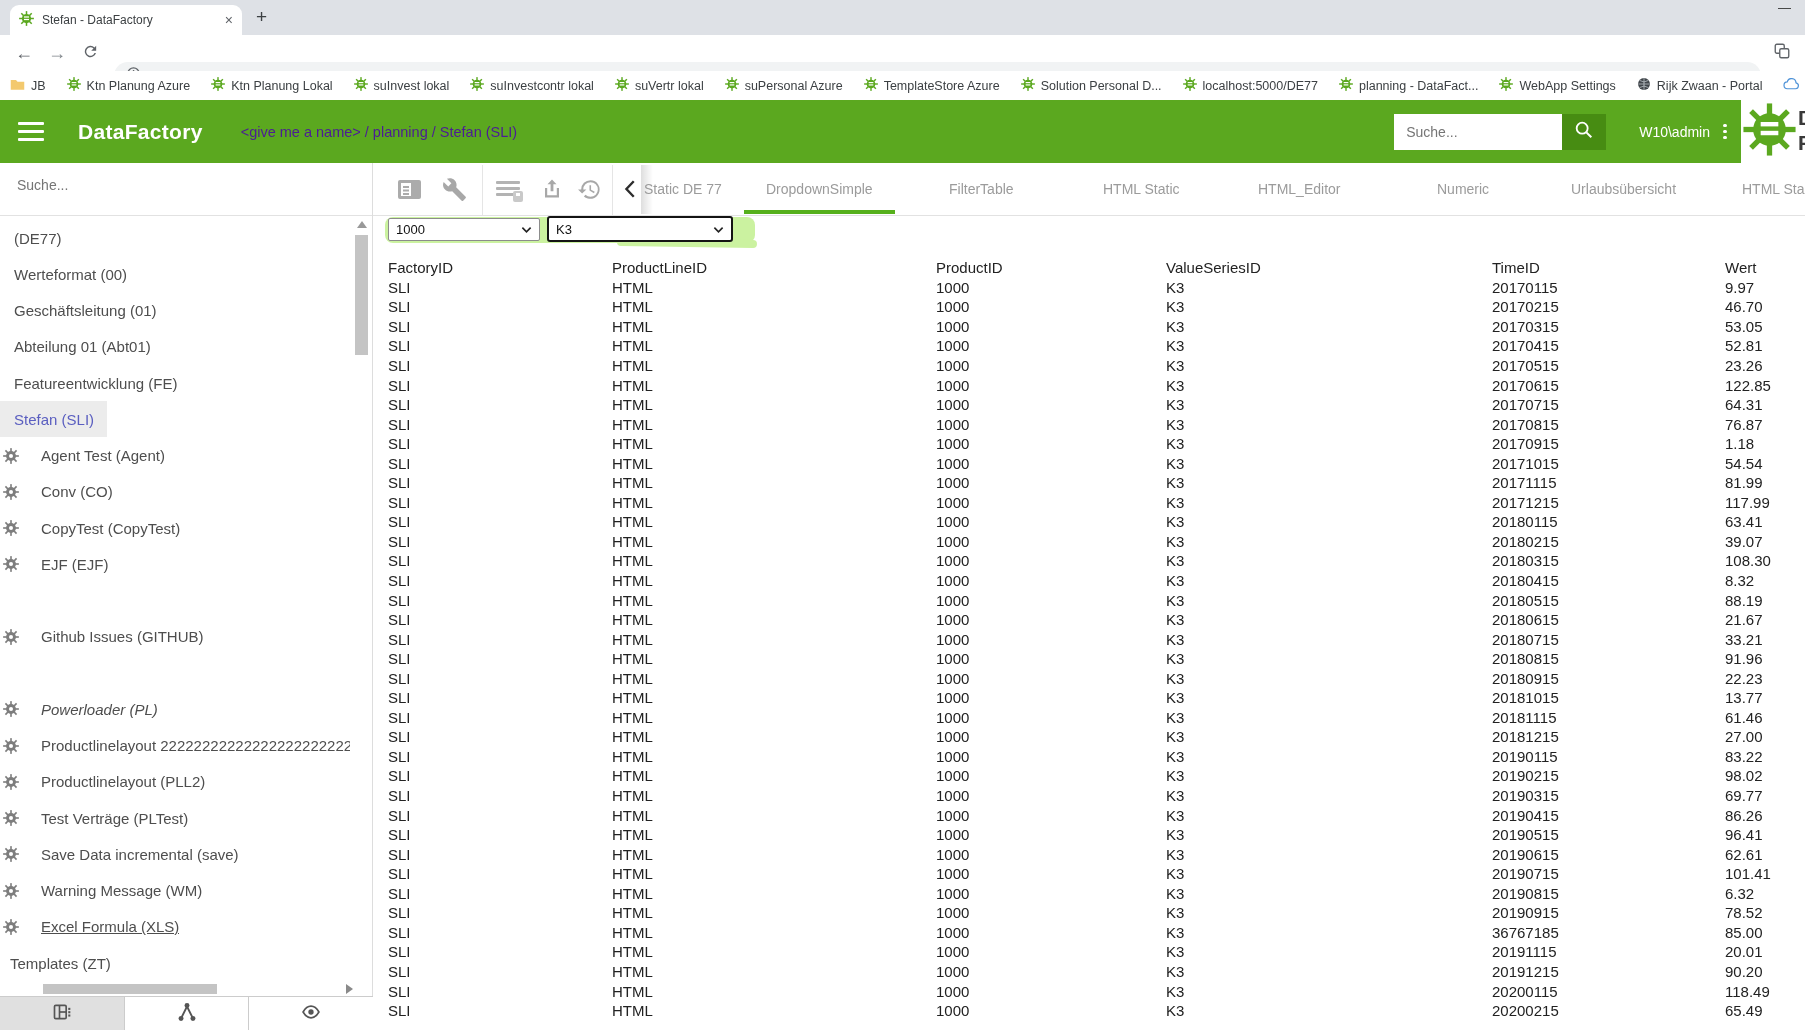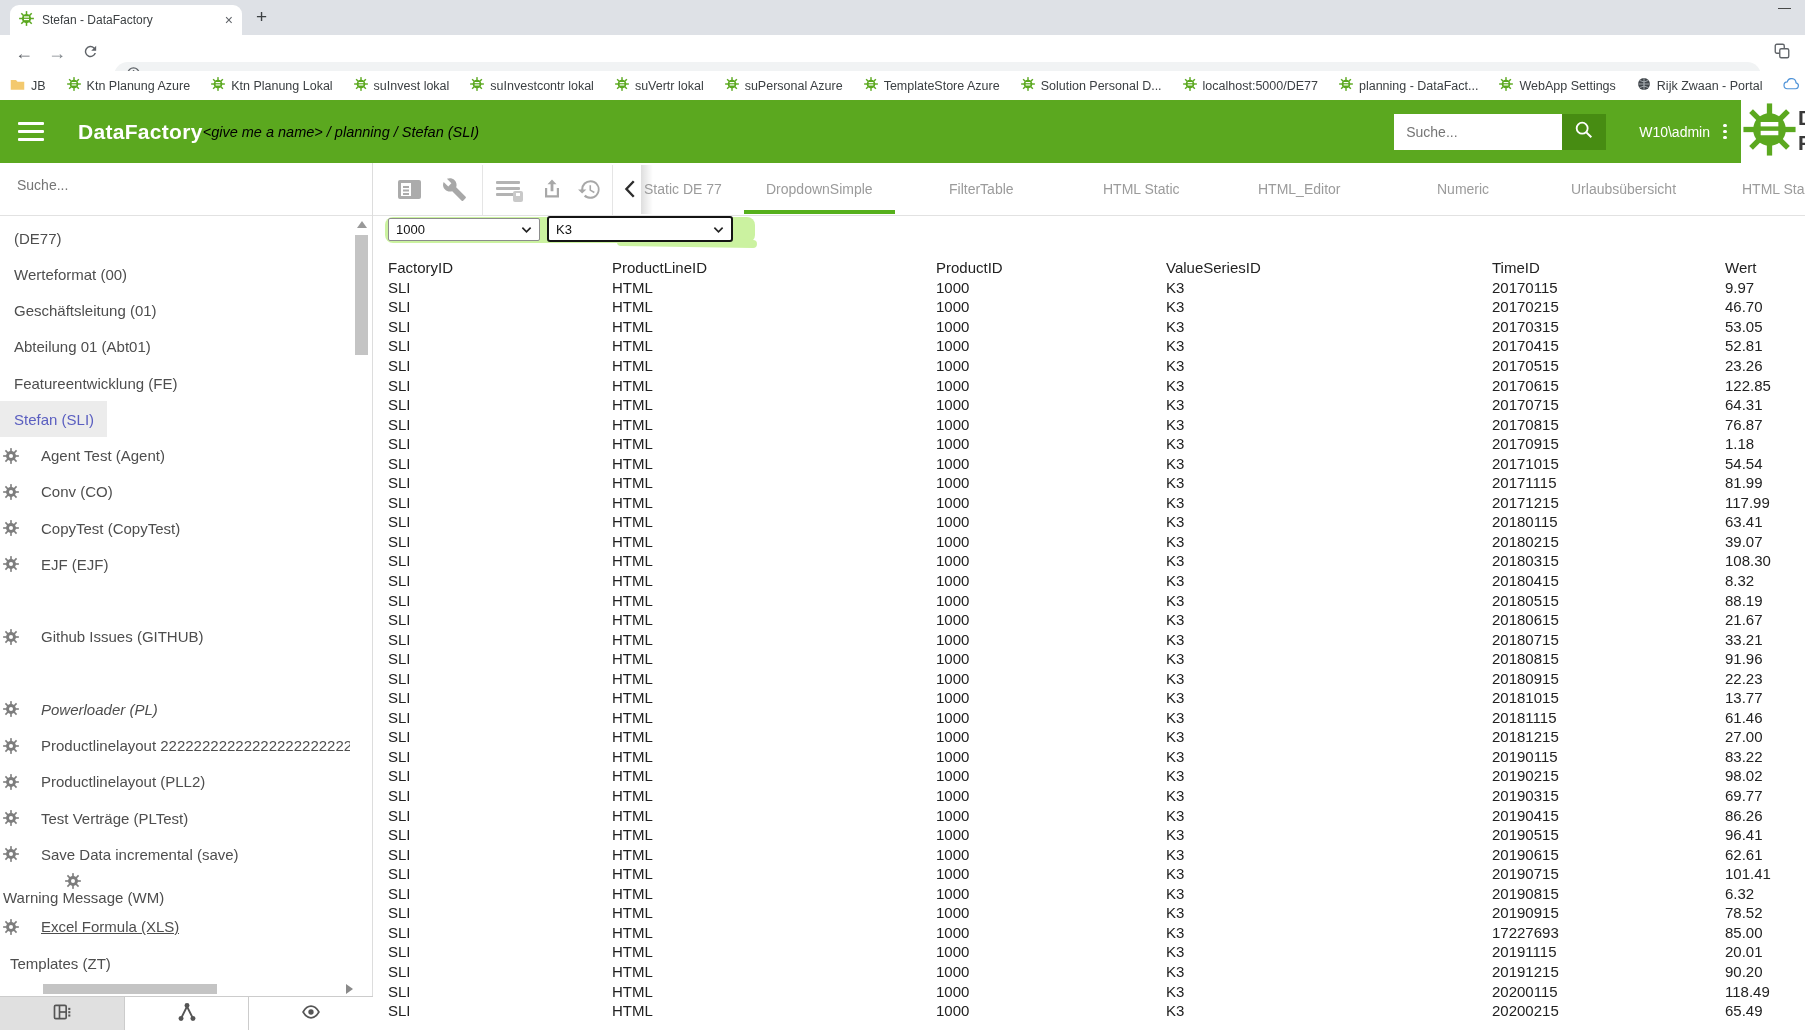--- a/index.html
+++ b/index.html
@@ -32,21 +32,21 @@
   .bookmarksbar{position:absolute;top:71px;left:0;right:0;height:29px;background:#fff;
     display:flex;align-items:center;padding-left:10px;gap:21px;overflow:hidden;}
   .bm{display:flex;align-items:center;gap:6px;font-size:12.5px;color:#3c4043;white-space:nowrap;flex:none;}
 
   
   .appheader{position:absolute;top:100px;left:0;right:0;height:63px;background:var(--green);
     display:flex;align-items:center;}
   .hamb{margin-left:18px;width:26px;}
   .hamb div{height:3px;background:#fff;margin:5px 0;border-radius:1px;}
   .brand{margin-left:34px;font-size:21px;font-weight:bold;color:#fff;letter-spacing:.3px;}
-  .crumb{font-size:14.5px;color:#000000;font-style:italic;}
+  .crumb{margin-left:38px;font-size:14.5px;color:#4c1d95;}
   .hd-search{margin-left:auto;width:168px;height:36px;background:#fff;display:flex;align-items:center;}
   .hd-search input{border:0;outline:0;width:100%;font-size:14px;color:#555;padding:0 12px;
     font-family:inherit;background:transparent;}
   .hd-search-btn{width:44px;height:36px;background:var(--green-dark);display:flex;
     align-items:center;justify-content:center;}
   .hd-user{margin-left:33px;font-size:14px;color:#fff;}
   .kebab{margin-left:13px;width:4px;}
   .kebab div{width:3.5px;height:3.5px;background:#fff;border-radius:50%;margin:2.5px 0;}
   .logobox{position:absolute;top:100px;right:0;width:64px;height:63px;background:#fff;
     overflow:hidden;display:flex;align-items:center;}
@@ -698,21 +698,21 @@
               <rect x="10.8" y="0.2" width="2.4" height="5.6" transform="rotate(225 12 12)"></rect>
               <rect x="10.8" y="0.2" width="2.4" height="5.6" transform="rotate(270 12 12)"></rect>
               <rect x="10.8" y="0.2" width="2.4" height="5.6" transform="rotate(315 12 12)"></rect>
               <circle cx="12" cy="12" r="7.4"></circle>
             </g>
             <circle cx="12" cy="12" r="3" fill="#fff"></circle>
           </svg>
         </span>
         <span class="glabel">Save Data incremental (save)</span>
       </div>
-      <div class="ti" style="top: 656.5px; padding-left: 3px; flex-direction: column;">
+      <div class="ti" style="top: 656.5px; padding-left: 3px;">
         <span style="display: inline-flex; margin-right: 11px;">
           <svg width="16" height="16" viewBox="0 0 24 24">
             <g fill="#7d7d7d">
               <rect x="10.8" y="0.2" width="2.4" height="5.6" transform="rotate(0 12 12)"></rect>
               <rect x="10.8" y="0.2" width="2.4" height="5.6" transform="rotate(45 12 12)"></rect>
               <rect x="10.8" y="0.2" width="2.4" height="5.6" transform="rotate(90 12 12)"></rect>
               <rect x="10.8" y="0.2" width="2.4" height="5.6" transform="rotate(135 12 12)"></rect>
               <rect x="10.8" y="0.2" width="2.4" height="5.6" transform="rotate(180 12 12)"></rect>
               <rect x="10.8" y="0.2" width="2.4" height="5.6" transform="rotate(225 12 12)"></rect>
               <rect x="10.8" y="0.2" width="2.4" height="5.6" transform="rotate(270 12 12)"></rect>
@@ -1085,21 +1085,21 @@
         <span class="g-c g-c2">1000</span>
         <span class="g-c g-c3">K3</span>
         <span class="g-c g-c4">20190915</span>
         <span class="g-c g-c5">78.52</span>
       </div>
       <div class="g-row">
         <span class="g-c g-c0">SLI</span>
         <span class="g-c g-c1">HTML</span>
         <span class="g-c g-c2">1000</span>
         <span class="g-c g-c3">K3</span>
-        <span class="g-c g-c4">17227693</span>
+        <span class="g-c g-c4">36767185</span>
         <span class="g-c g-c5">85.00</span>
       </div>
       <div class="g-row">
         <span class="g-c g-c0">SLI</span>
         <span class="g-c g-c1">HTML</span>
         <span class="g-c g-c2">1000</span>
         <span class="g-c g-c3">K3</span>
         <span class="g-c g-c4">20191115</span>
         <span class="g-c g-c5">20.01</span>
       </div>

